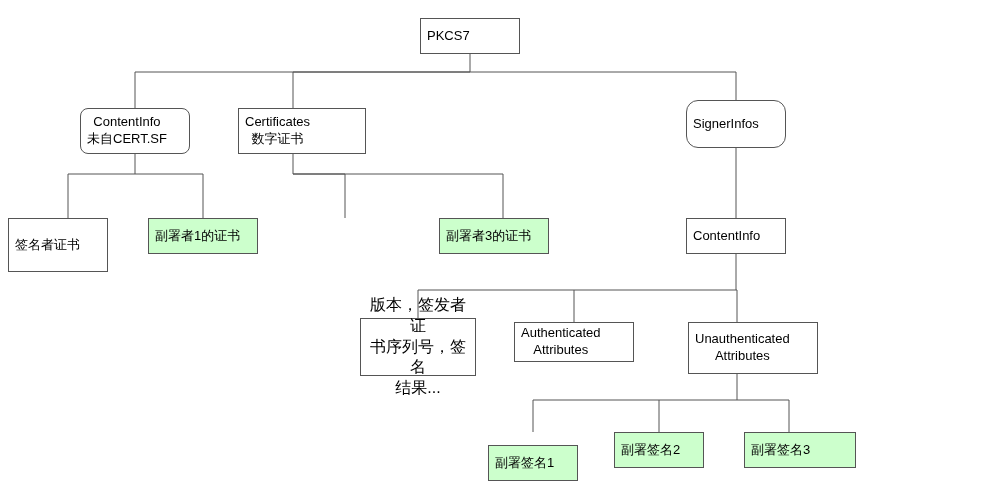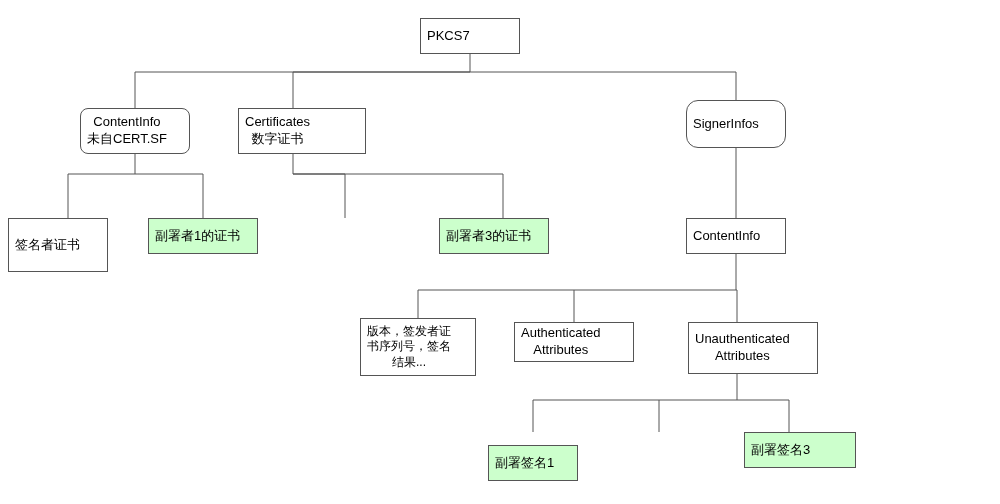--- a/index.html
+++ b/index.html
@@ -119,36 +119,39 @@
 
   <div class="node highlight" style="left:439px; top:218px; width:110px; height:36px;">
     <span>副署者3的证书</span>
   </div>
 
   <div class="node" style="left:686px; top:218px; width:100px; height:36px;">
     <span>ContentInfo</span>
   </div>
 
   <div class="node" style="left:360px; top:318px; width:116px; height:58px;">
-    <span style="white-space:pre-line; text-align:center; font-size:12px;">版本，签发者证
+    <span style="white-space:pre-line; text-align:center; font-size:16px;">版本，签发者证
 书序列号，签名
 结果...</span>
   </div>
 
   <div class="node" style="left:514px; top:322px; width:120px; height:40px;">
     <span style="white-space:pre-line; text-align:center;">Authenticated
 Attributes</span>
   </div>
 
   <div class="node" style="left:672px; top:322px; width:130px; height:52px;margin-left:16px;">
     <span style="white-space:pre-line; text-align:center;">Unauthenticated
 Attributes</span>
   </div>
 
   <div class="node highlight" style="left:488px; top:445px; width:90px; height:36px;">
     <span>副署签名1</span>
   </div>
 
+  <div class="node highlight" style="left:614px; top:432px; width:90px; height:36px;">
+    <span>副署签名2</span>
+  </div>
 
   <div class="node highlight" style="left:744px; top:432px; width:112px; height:36px;">
     <span>副署签名3</span>
   </div>
 </div>
 
 </body></html>

